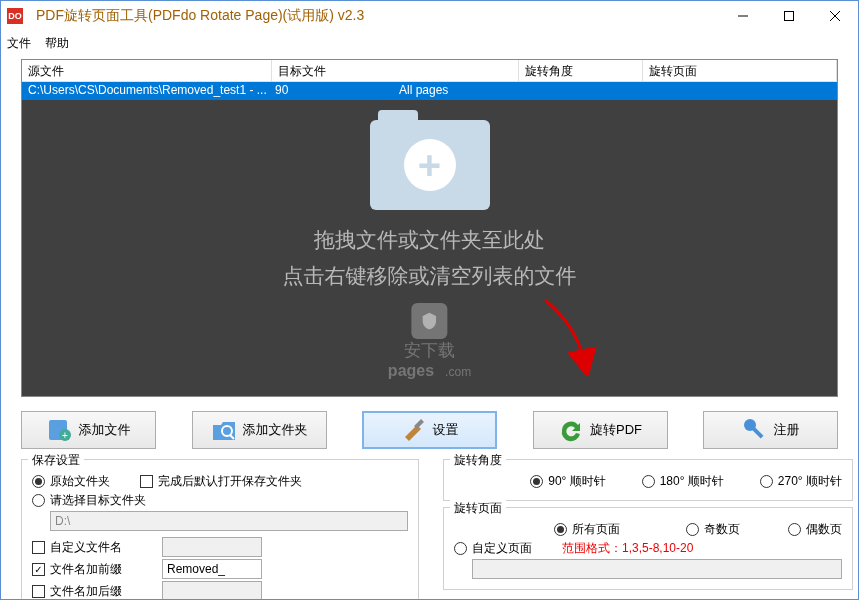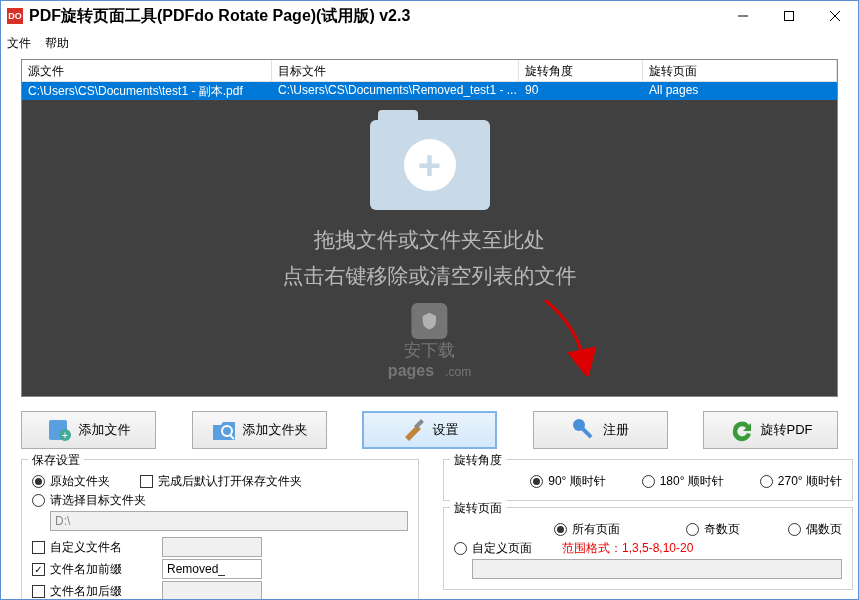--- a/index.html
+++ b/index.html
@@ -1,19 +1,19 @@
 <!DOCTYPE html>
 <html><head>
 <meta charset="utf-8">
 <style>
 * { box-sizing: border-box; margin: 0; padding: 0; font-family: "Microsoft YaHei", "SimSun", sans-serif; }
 body { background: #fff; width: 859px; height: 600px; overflow: hidden; border: 1px solid #5a8fd6; }
-.titlebar { height: 30px; background: #fff; display: flex; align-items: center; padding: 0 0 0 6px; position: relative; }
+.titlebar { height: 30px; background: #fff; display: flex; align-items: center; padding: 0 0 0 6px; position: relative; gap: 7px; }
 .title-icon { width: 16px; height: 16px; background: #d93025; color: #fff; font-size: 9px; font-weight: bold; display: flex; align-items: center; justify-content: center; margin-right: 6px; }
-.title-text { font-size: 16px; color: #000000; font-weight: bold; }
+.title-text { font-size: 14px; color: #a16207; }
 .window-controls { position: absolute; right: 0; top: 0; display: flex; height: 30px; }
 .win-btn { width: 46px; height: 30px; display: flex; align-items: center; justify-content: center; font-size: 14px; cursor: pointer; }
 .win-btn svg { width: 10px; height: 10px; }
 .menubar { height: 24px; display: flex; align-items: center; padding: 0 6px; font-size: 12px; gap: 14px; }
 .menubar span { cursor: pointer; }
 .main-area { padding: 4px 20px 0 20px; }
 .file-grid { border: 1px solid #888; height: 338px; position: relative; background: #404040; overflow: hidden; }
 .grid-header { display: flex; height: 22px; background: #fff; font-size: 12px; }
 .grid-header div { border-right: 1px solid #e0e0e0; border-bottom: 1px solid #e0e0e0; padding: 3px 6px; }
 .gh1 { width: 250px; } .gh2 { width: 247px; font-family: Liberation Serif, serif; } .gh3 { width: 124px; } .gh4 { flex: 1; }
@@ -89,21 +89,20 @@
 
 <div class="main-area">
   <div class="file-grid">
     <div class="grid-header">
       <div class="gh1">源文件</div>
       <div class="gh2">目标文件</div>
       <div class="gh3">旋转角度</div>
       <div class="gh4">旋转页面</div>
     </div>
     <div class="grid-row">
-      <div class="gr1">C:\Users\CS\Documents\test1 - 副本.pdf</div>
       <div class="gr2">C:\Users\CS\Documents\Removed_test1 - ...</div>
       <div class="gr3">90</div>
       <div class="gr4">All pages</div>
     </div>
     <div class="dropzone">
       <div class="folder-icon">
           <div class="plus-circle"></div>
         </div>
       <div class="drop-text">拖拽文件或文件夹至此处</div>
       <div class="drop-text">点击右键移除或清空列表的文件</div>
@@ -154,30 +153,30 @@
   </div>
   <div class="tbtn active">
     <svg class="tbtn-icon" viewBox="0 0 26 26">
         <path d="M4 20L16 8l4 4L8 24z" fill="#c0853b"></path>
         <rect x="16" y="2" width="4" height="10" fill="#888" transform="rotate(45 18 7)"></rect>
       </svg>
     <span>设置</span>
   </div>
   <div class="tbtn">
     <svg class="tbtn-icon" viewBox="0 0 26 26">
+        <path d="M4 13a9 9 0 0 1 16-5l2-2v8h-8l3-3a5 5 0 1 0 1 5l4 1a9 9 0 1 1-18-4z" fill="#3a9b3a"></path>
+      </svg>
+    <span>旋转PDF</span>
+  </div>
+  <div class="tbtn">
+    <svg class="tbtn-icon" viewBox="0 0 26 26">
         <circle cx="8" cy="8" r="6" fill="#4a90d9"></circle>
         <rect x="11" y="11" width="12" height="4" fill="#4a90d9" transform="rotate(45 13 13)"></rect>
       </svg>
     <span>注册</span>
-  </div>
-  <div class="tbtn">
-    <svg class="tbtn-icon" viewBox="0 0 26 26">
-        <path d="M4 13a9 9 0 0 1 16-5l2-2v8h-8l3-3a5 5 0 1 0 1 5l4 1a9 9 0 1 1-18-4z" fill="#3a9b3a"></path>
-      </svg>
-    <span>旋转PDF</span>
   </div>
 </div>
 
 <div class="lower">
   <div class="fieldset left-fs">
     <span class="fieldset-title">保存设置</span>
     <div class="row first-row">
       <div class="radio">
           <div class="radio-dot on"></div>
           <span>原始文件夹</span>

